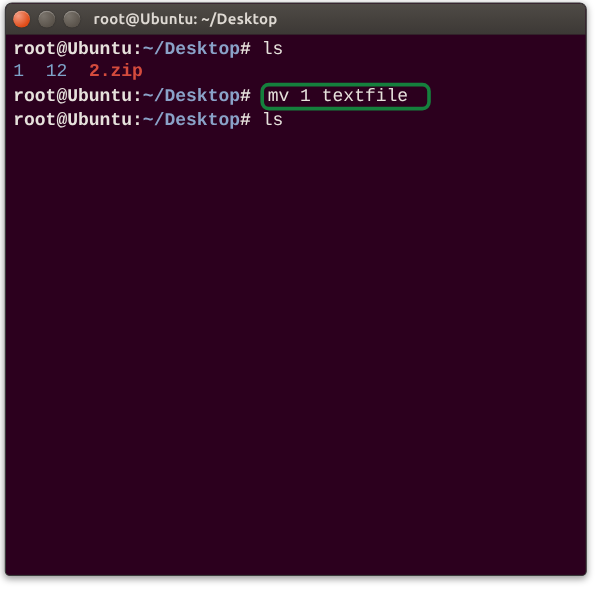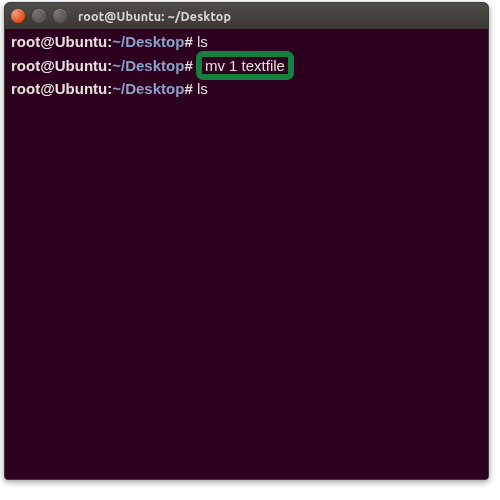--- a/index.html
+++ b/index.html
@@ -4,47 +4,48 @@
 <style>
   html,body{margin:0;padding:0;width:500px;height:500px;background:#fff;font-family:sans-serif;overflow:hidden}
   body{display:flex;align-items:flex-start;justify-content:flex-start}
   .page{width:448px;height:500px;background:#fff;position:relative}
   .window{position:absolute;left:4px;top:2px;width:483px;height:476px;background:#2c001e;border:1px solid #3a3a3a;border-radius:6px 6px 4px 4px;box-shadow:0 2px 6px rgba(0,0,0,.4);overflow:hidden}
   .titlebar{height:26px;background:linear-gradient(to bottom,#4f4b46 0%,#3c3835 100%);display:flex;align-items:center;padding:0 6px;gap:7px;border-bottom:1px solid #2a2724}
   .tb-btn{width:14px;height:14px;border-radius:50%;display:inline-block;box-shadow:inset 0 1px 0 rgba(255,255,255,.25),0 0 1px rgba(0,0,0,.6)}
   .tb-close{background:radial-gradient(circle at 30% 30%,#f39c82,#df4a16 70%)}
   .tb-min,.tb-max{background:radial-gradient(circle at 30% 30%,#7a746c,#5b544c 70%)}
   .title-text{color:#ded9d3;font-size:12.5px;font-weight:bold;font-family:Ubuntu,"DejaVu Sans",sans-serif;margin-left:4px;letter-spacing:.2px}
-  .term{position:absolute;left:0;top:26px;right:0;bottom:0;background:#2c001e;padding:4px 6px;font-family:Liberation Sans, sans-serif;font-size:15px;line-height:18px;color:#e6e1dc}
+  .term{position:absolute;left:0;top:26px;right:0;bottom:0;background:#2c001e;padding:4px 6px;font-family:Liberation Mono, monospace;font-size:15px;line-height:18px;color:#e6e1dc}
   .ps-user{color:#e6e1dc;font-weight:bold}
   .ps-path{color:#8aa2c8;font-weight:bold}
   .cmd{color:#e6e1dc}
   .out-plain{color:#e6e1dc}
   .out-num{color:#7ea3c9}
   .out-zip{color:#d44b3d;font-weight:bold}
-  .hl{border:6px solid #15803d;border-radius:7px;padding:0 3px 0 3px;margin-left:-1px;display:inline-block;line-height:17px}
+  .hl{border:3px solid #15803d;border-radius:7px;padding:0 16px 0 3px;margin-left:-1px;display:inline-block;line-height:17px}
   .cursor{display:inline-block;width:8px;height:15px;background:#e6e1dc;vertical-align:-2px;margin-left:2px}
   .line{white-space:pre}
 </style>
 </head>
 <body>
 <div class="page">
 
 <div class="window">
   <div class="titlebar">
     <span class="tb-btn tb-close"></span>
     <span class="tb-btn tb-min"></span>
     <span class="tb-btn tb-max"></span>
     <span class="title-text">root@Ubuntu: ~/Desktop</span>
   </div>
 
   <div class="term">
 
     <div class="line"><span class="ps-user">root@Ubuntu</span><span class="ps-user">:</span><span class="ps-path">~/Desktop</span><span class="ps-user">#</span><span> </span><span class="cmd">ls</span></div>
 
+    <div class="line"><span class="out-num">1</span><span>  </span><span class="out-num">12</span><span>  </span><span class="out-zip">2.zip</span></div>
 
     <div class="line"><span class="ps-user">root@Ubuntu</span><span class="ps-user">:</span><span class="ps-path">~/Desktop</span><span class="ps-user">#</span><span> </span><span class="hl"><span class="cmd">mv 1 textfile</span></span></div>
 
     <div class="line"><span class="ps-user">root@Ubuntu</span><span class="ps-user">:</span><span class="ps-path">~/Desktop</span><span class="ps-user">#</span><span> </span><span class="cmd">ls</span></div>
 
 
   </div>
 </div>
 
 </div>

